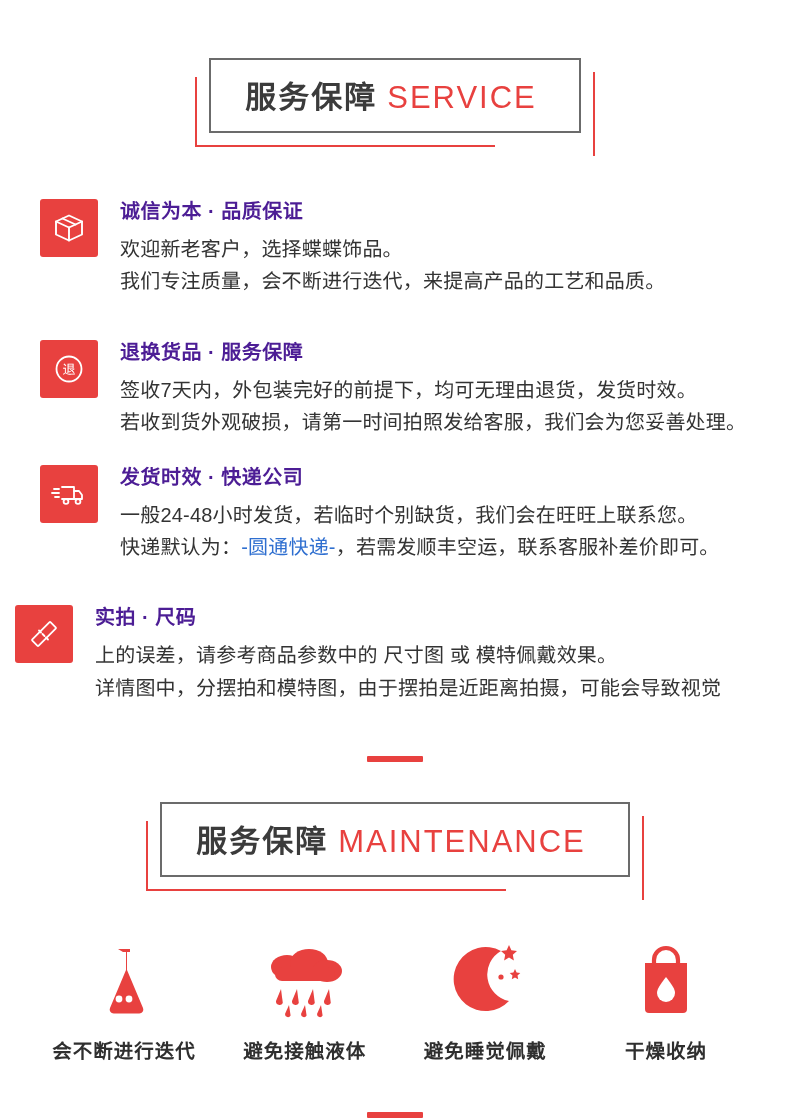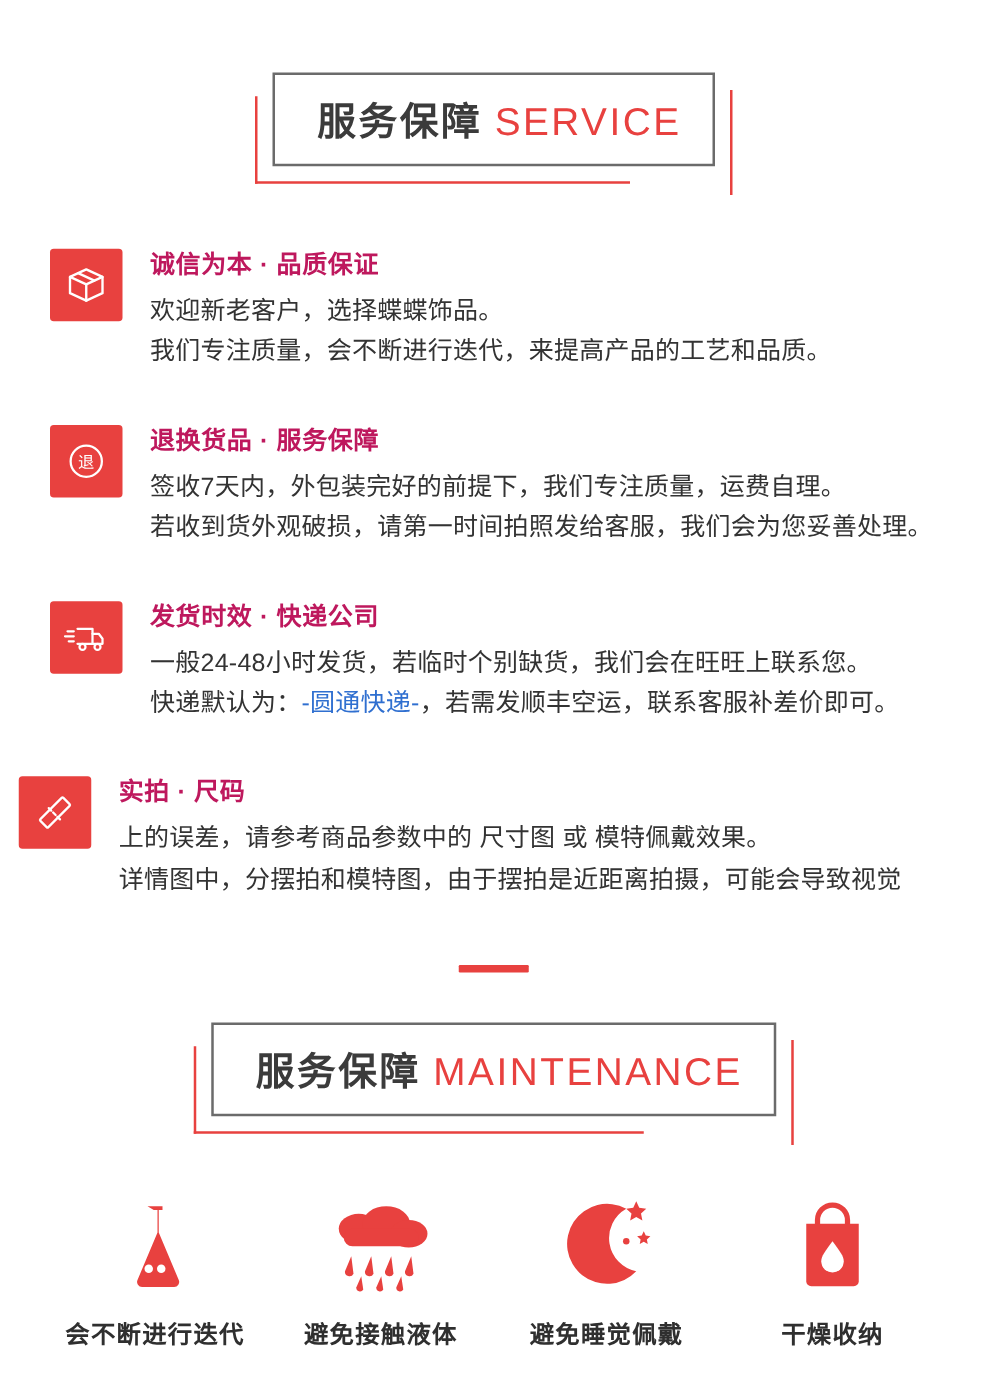--- a/index.html
+++ b/index.html
@@ -24,21 +24,21 @@
     align-items: flex-start;
   }
   .banner {
     position: relative;
     display: inline-block;
   }
   .banner-box {
     position: relative;
     border: 2px solid #6b6b6b;
     background: #ffffff;
-    padding: 12px 25px 14px 34px;
+    padding: 12px 42px 14px 34px;
     z-index: 3;
     white-space: nowrap;
   }
   .banner-cn {
     font-size: 31px;
     font-weight: bold;
     color: #3b3b3b;
     letter-spacing: 2px;
   }
   .banner-en {
@@ -74,21 +74,21 @@
     display: flex;
     align-items: center;
     justify-content: center;
     margin-top: 4px;
   }
   .service-text {
     margin-left: 22px;
     flex: 1 1 auto;
   }
   .service-title {
-    color: #be185d;
+    color: #4c1d95;
     font-size: 20px;
     font-weight: bold;
     margin-bottom: 9px;
     letter-spacing: 0.5px;
   }
   .service-line {
     font-size: 20px;
     color: #333333;
     line-height: 1.62;
     letter-spacing: 0.2px;
@@ -164,26 +164,26 @@
 
 <div class="service-item" style="margin-top:38px;">
   <div class="service-icon">
     <svg width="34" height="34" viewBox="0 0 34 34" aria-hidden="true">
       <circle cx="17" cy="17" r="12.5" fill="none" stroke="#ffffff" stroke-width="1.8"></circle>
       <text x="17" y="22" text-anchor="middle" font-size="13" fill="#ffffff" font-family="DejaVu Sans, sans-serif">退</text>
     </svg>
   </div>
   <div class="service-text">
     <div class="service-title">退换货品 · 服务保障</div>
-    <div class="service-line">签收7天内，外包装完好的前提下，我们专注质量，运费自理。</div>
+    <div class="service-line">签收7天内，外包装完好的前提下，均可无理由退货，发货时效。</div>
     <div class="service-line">若收到货外观破损，请第一时间拍照发给客服，我们会为您妥善处理。</div>
   </div>
 </div>
 
-<div class="service-item" style="margin-top:38px;">
+<div class="service-item" style="margin-top:22px;">
   <div class="service-icon">
     <svg width="36" height="34" viewBox="0 0 36 34" aria-hidden="true">
       <g fill="none" stroke="#ffffff" stroke-width="1.8" stroke-linecap="round" stroke-linejoin="round">
         <path d="M11 10 H23 V22 H11"></path>
         <path d="M23 14 H28 L31 18 V22 H23"></path>
         <circle cx="15" cy="24.5" r="2.4"></circle>
         <circle cx="27" cy="24.5" r="2.4"></circle>
         <path d="M3 12 H8"></path>
         <path d="M1 16 H8"></path>
         <path d="M4 20 H8"></path>

